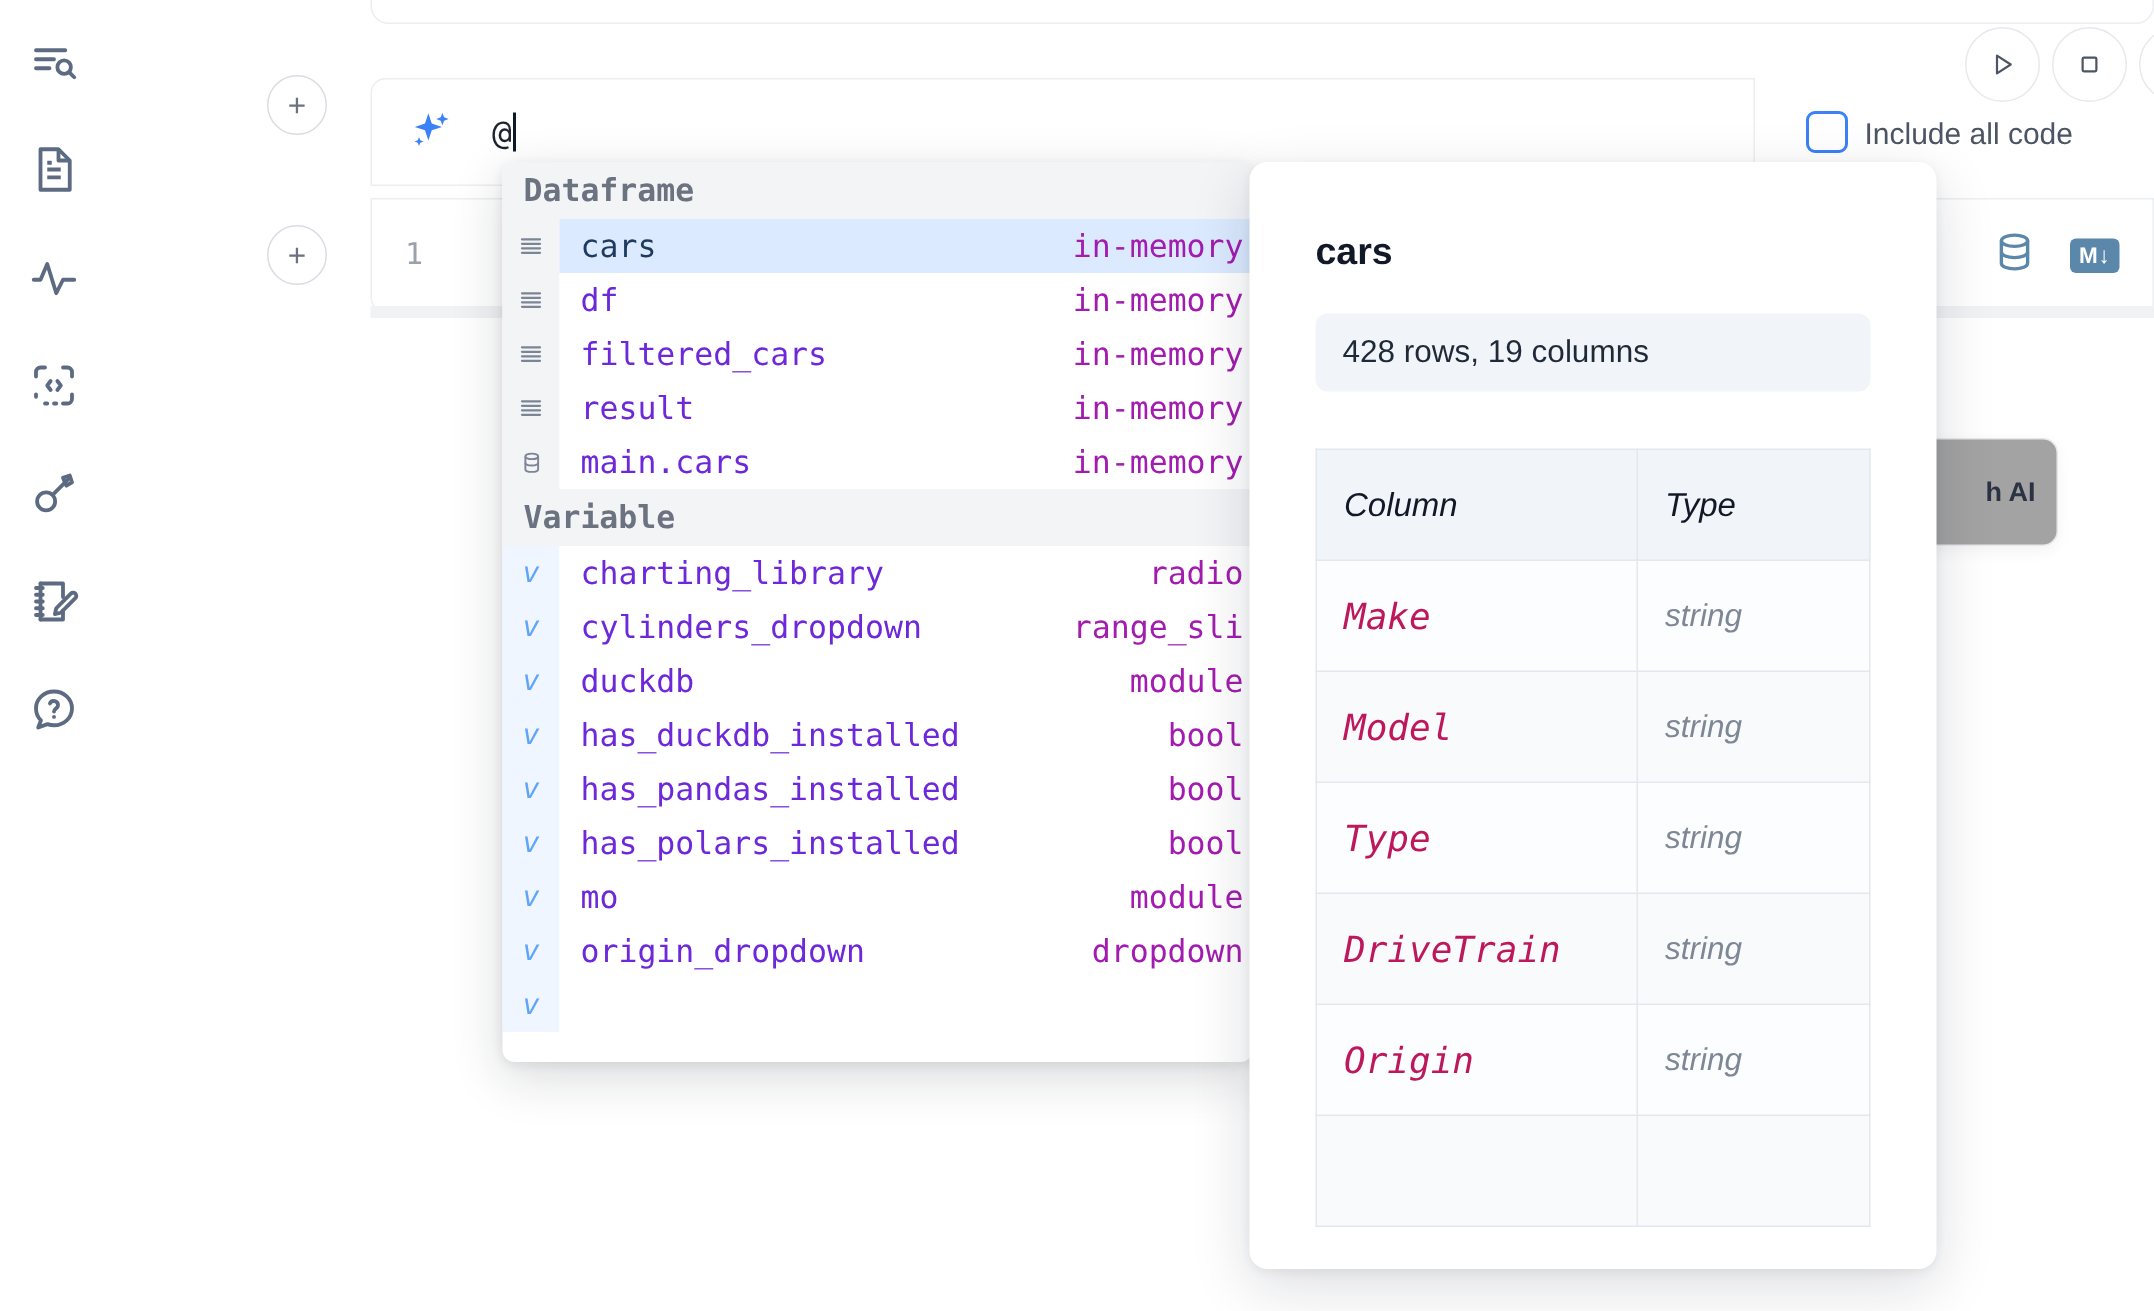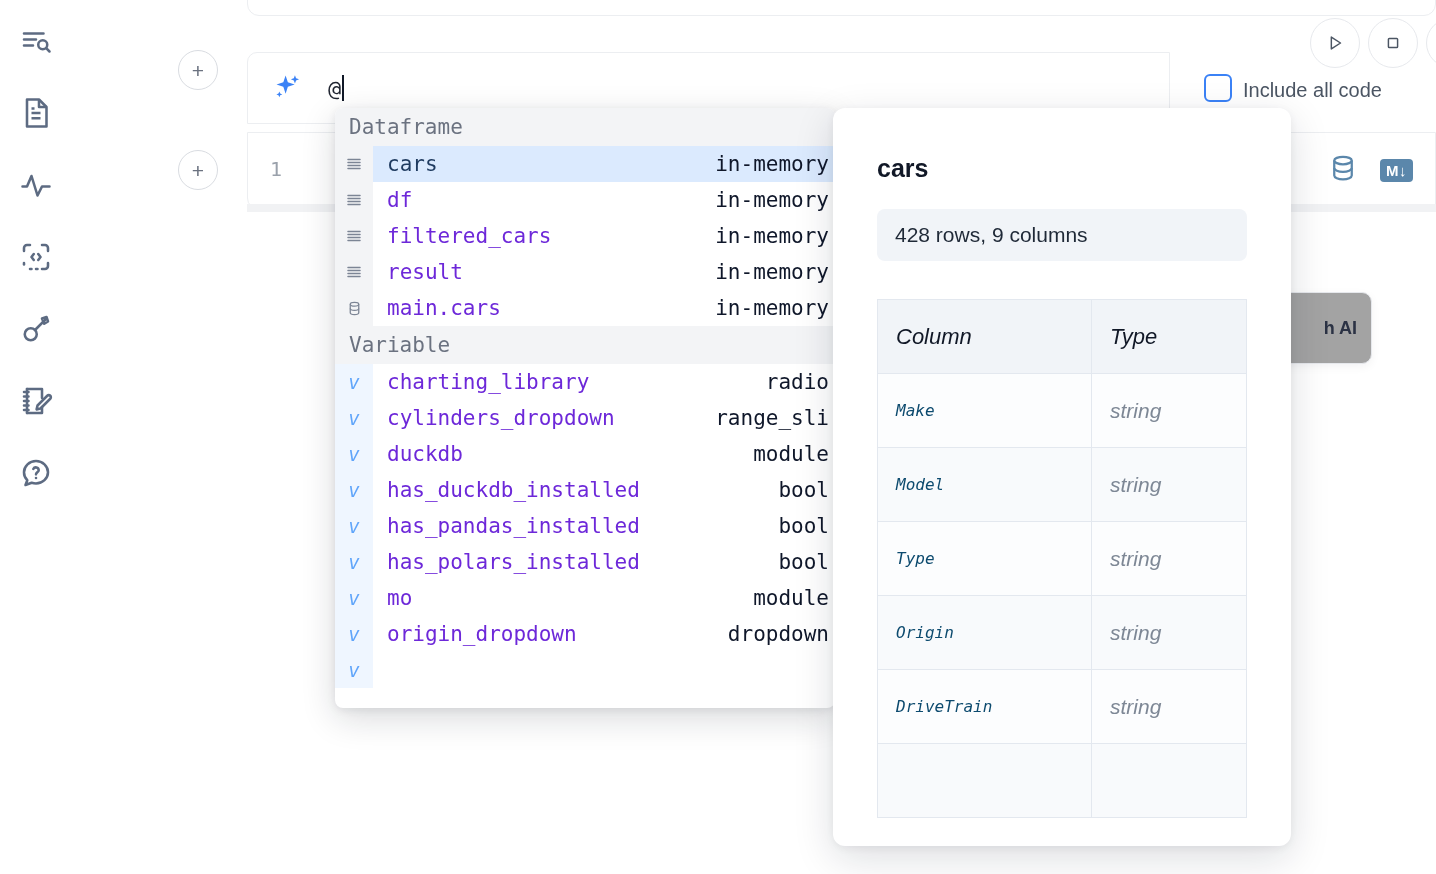--- a/index.html
+++ b/index.html
@@ -129,41 +129,41 @@
     background: #ffffff;
     border-radius: 8px;
     box-shadow: 0 10px 34px rgba(16,24,40,.16), 0 2px 8px rgba(16,24,40,.08);
     overflow: hidden;
     z-index: 20;
   }
   .ac-group {
     background: #f3f4f6; color: #6b7280;
     font-family: "DejaVu Sans Mono", monospace;
     font-size: 21px; padding: 6px 0 6px 14px;
-    height: 38px; display: flex; align-items: center;
+    height: 38px; display: flex; align-items: center; font-weight: bold;
   }
   .ac-row {
     height: 36px; display: flex; align-items: center;
     font-family: "DejaVu Sans Mono", monospace; font-size: 21px;
     cursor: pointer;
   }
   .ac-gutter {
     width: 38px; flex: 0 0 38px; height: 36px;
     display: flex; align-items: center; justify-content: center;
     background: #f3f4f6;
   }
   .ac-gutter.var { background: #eff6ff; color: #60a5fa; font-style: italic; font-size: 19px; }
   .ac-body {
     flex: 1; height: 36px; display: flex; align-items: center;
     justify-content: space-between; padding: 0 6px 0 14px; background: #fff;
   }
   .ac-row.sel .ac-body { background: #dbeafe; }
   .ac-name { color: #6d28d9; white-space: nowrap; }
   .ac-row.sel .ac-name { color: #1e3a5f; }
-  .ac-type { color: #0f172a; white-space: nowrap; text-align: center; }
+  .ac-type { color: #a21caf; white-space: nowrap; text-align: center; }
 
   
   .preview {
     position: absolute; left: 833px; top: 108px;
     width: 458px; height: 738px;
     background: #ffffff; border-radius: 12px;
     box-shadow: 0 12px 40px rgba(16,24,40,.14), 0 2px 8px rgba(16,24,40,.06);
     padding: 46px 44px 0 44px;
     overflow: hidden; z-index: 30;
   }
@@ -173,21 +173,21 @@
     margin-top: 26px; background: #f1f4f8; border-radius: 8px;
     padding: 14px 18px; font-size: 21px; color: #1f2937;
   }
   .pv-table { margin-top: 38px; width: 100%; border-collapse: collapse; }
   .pv-table th, .pv-table td {
     border: 1px solid #e3e8ef; text-align: left;
     padding: 18px 18px; height: 74px; vertical-align: middle; font-style: italic;
   }
   .pv-table th { background: #f1f4f8; font-size: 22px; font-weight: 400; color: #111827; }
   .pv-table td.col {
-    font-family: "DejaVu Sans Mono", monospace; font-size: 16px; color: #0c4a6e;
+    font-family: "DejaVu Sans Mono", monospace; font-size: 24px; color: #be185d;
     background: #fcfdfe; width: 58%;
   }
   .pv-table td.typ { font-size: 21px; color: #7d8795; background: #fcfdfe; }
   .pv-table tr:nth-child(even) td { background: #f8fafc; }
 </style>
 </head>
 <body>
 
 <div id="root">
 
@@ -415,21 +415,21 @@
         <div class="ac-gutter var">v</div>
         <div class="ac-body">
           <span class="ac-name"></span>
           <span class="ac-type"></span>
         </div>
       </div>
     </div>
 
   <div class="preview">
     <div class="pv-title">cars</div>
-    <div class="pv-stat">428 rows, 9 columns</div>
+    <div class="pv-stat">428 rows, 19 columns</div>
     <table class="pv-table">
       <thead>
           <tr id="pv-head">
             <th>Column</th>
             <th>Type</th>
           </tr>
         </thead>
       <tbody id="pv-body">
           <tr>
             <td class="col">Make</td>
@@ -437,28 +437,28 @@
           </tr>
           <tr>
             <td class="col">Model</td>
             <td class="typ">string</td>
           </tr>
           <tr>
             <td class="col">Type</td>
             <td class="typ">string</td>
           </tr>
           <tr>
+            <td class="col">DriveTrain</td>
+            <td class="typ">string</td>
+          </tr>
+          <tr>
             <td class="col">Origin</td>
             <td class="typ">string</td>
           </tr>
           <tr>
-            <td class="col">DriveTrain</td>
-            <td class="typ">string</td>
-          </tr>
-          <tr>
             <td class="col"></td>
             <td class="typ"></td>
           </tr>
         </tbody>
     </table>
   </div>
 
 </div>
 
 </body></html>

